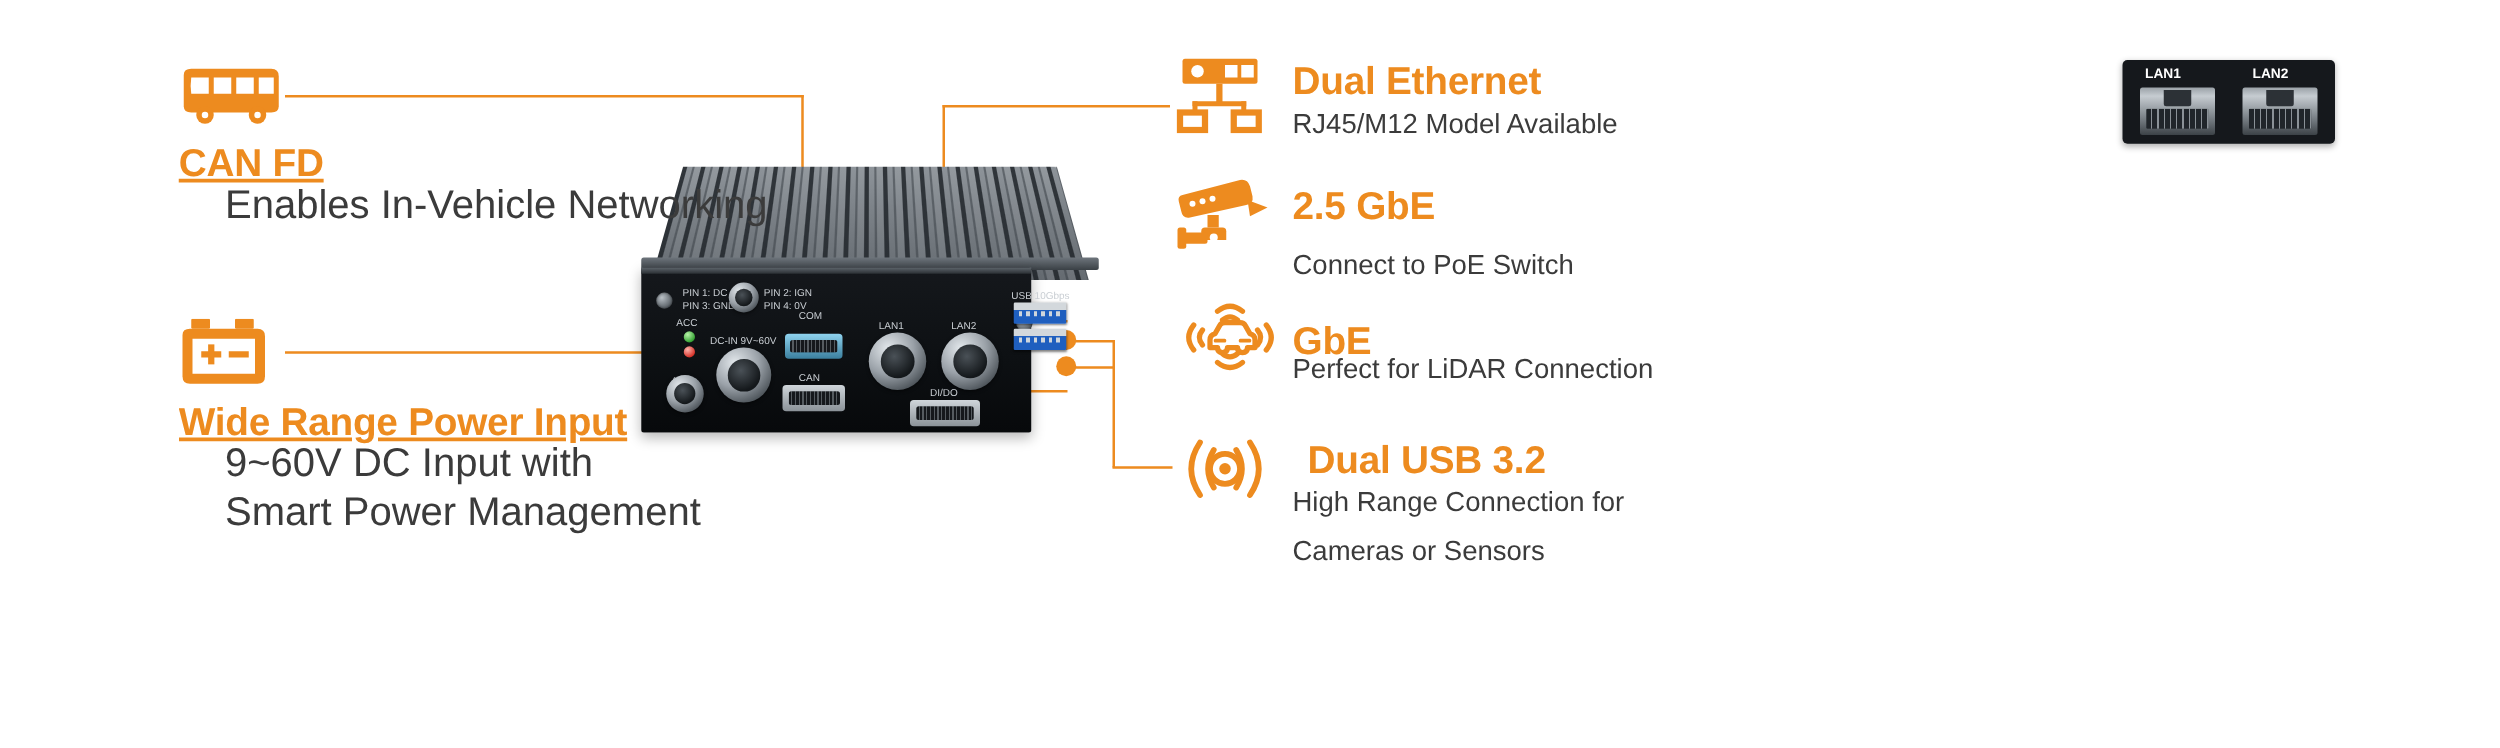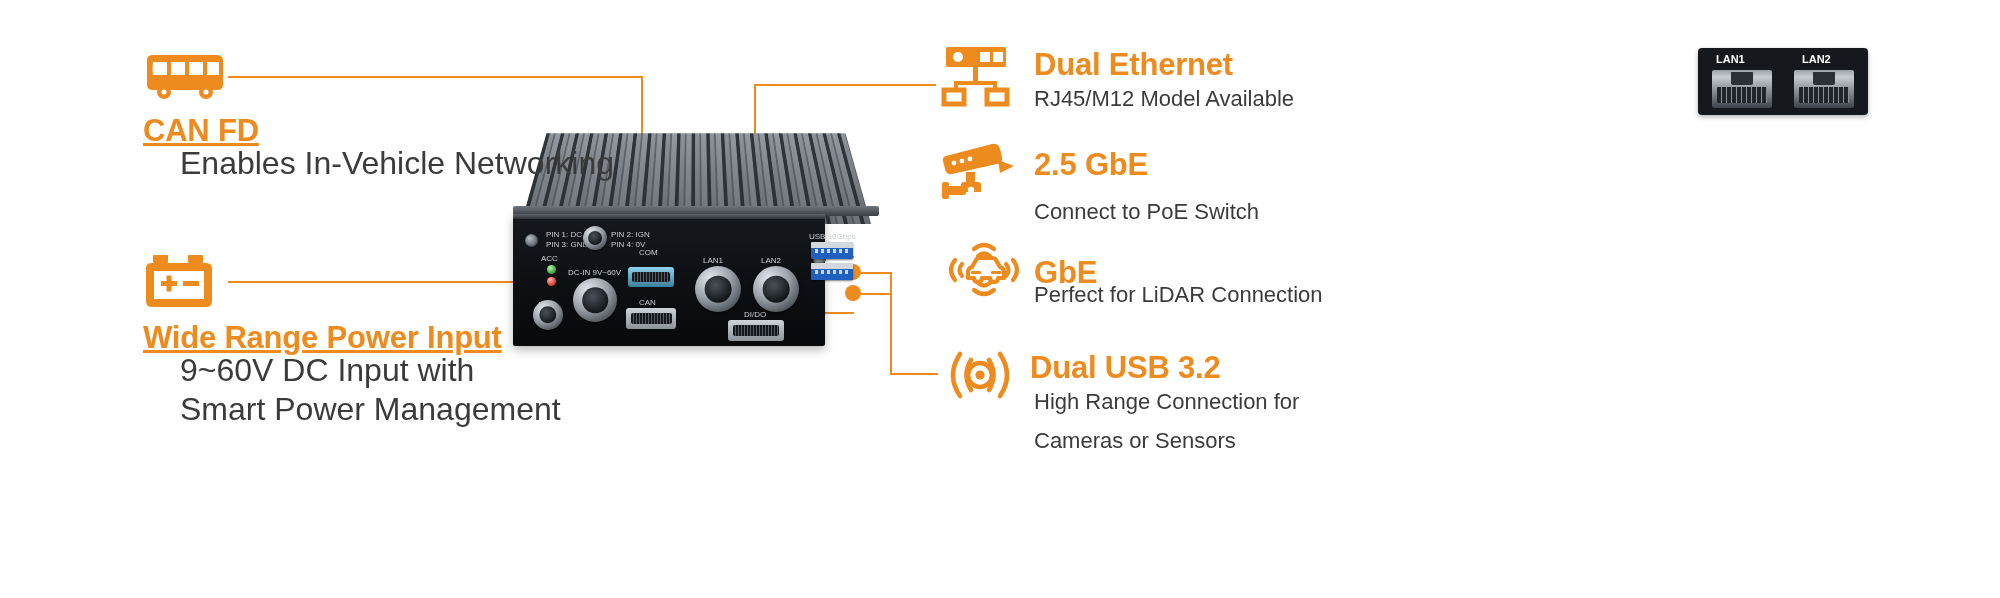--- a/index.html
+++ b/index.html
@@ -292,18 +292,18 @@
         <g fill="none" stroke="#ED8B1F" stroke-width="4.6" stroke-linecap="round">
           <path d="M22 10 Q8 31 22 52"></path>
           <path d="M33 16 Q24 31 33 46"></path>
           <path d="M62 10 Q76 31 62 52"></path>
           <path d="M51 16 Q60 31 51 46"></path>
         </g>
         <circle cx="42" cy="31" r="12" fill="none" stroke="#ED8B1F" stroke-width="4.6"></circle>
         <circle cx="42" cy="31" r="4.6" fill="#ED8B1F"></circle>
       </svg>
     </div>
-    <div class="ttl" style="position:absolute;left:92px;top:7px;">Dual USB 3.2</div>
+    <div class="ttl" style="position:absolute;left:108px;top:7px;">Dual USB 3.2</div>
     <div class="sub" style="position:absolute;left:96px;top:38px;">High Range Connection for</div>
     <div class="sub" style="position:absolute;left:96px;top:77px;">Cameras or Sensors</div>
   </div>
 
 </div>
 
 </body></html>

